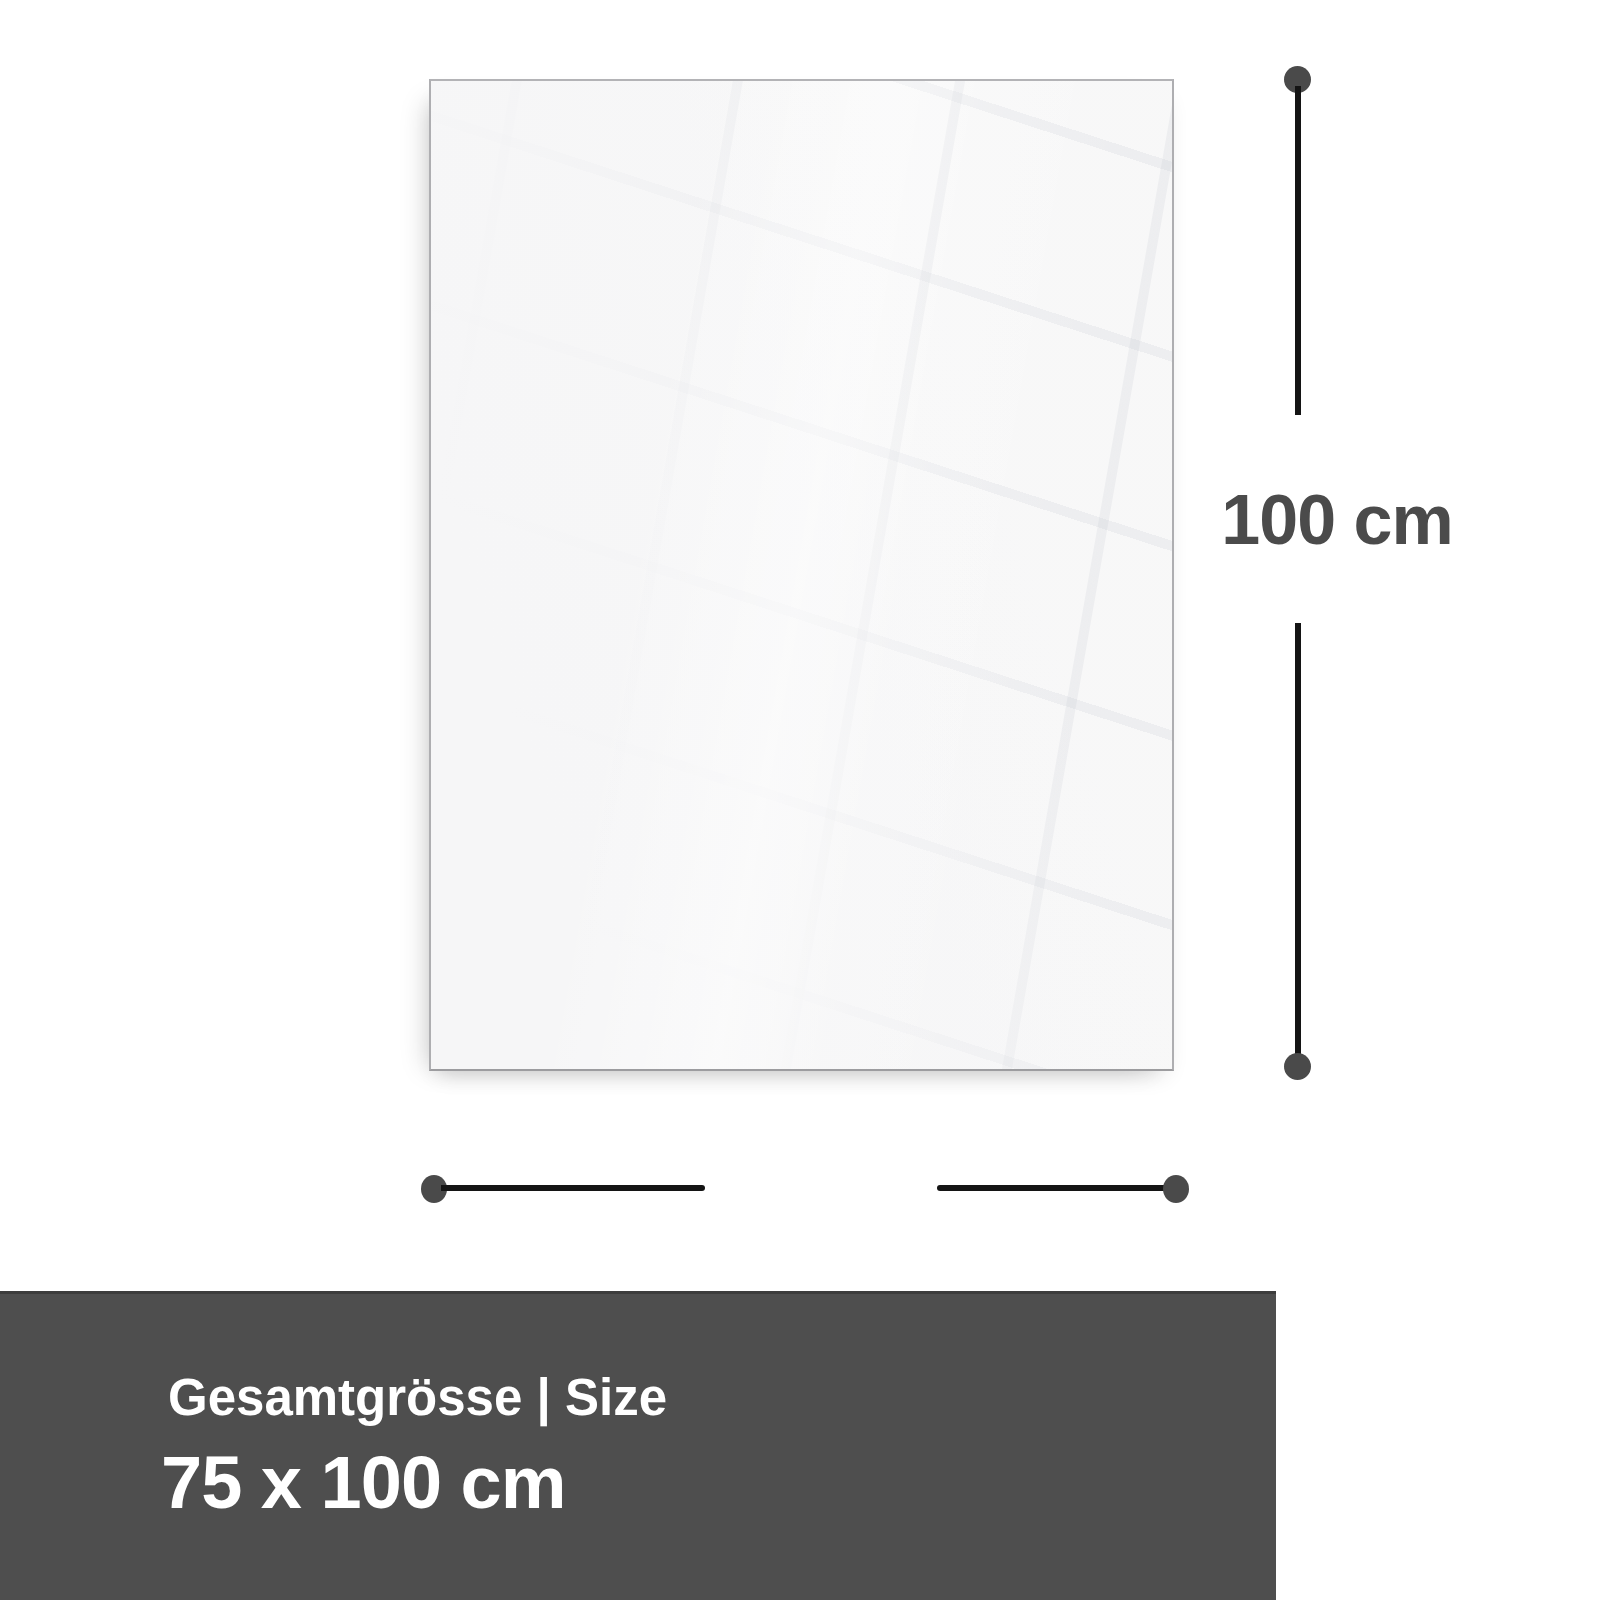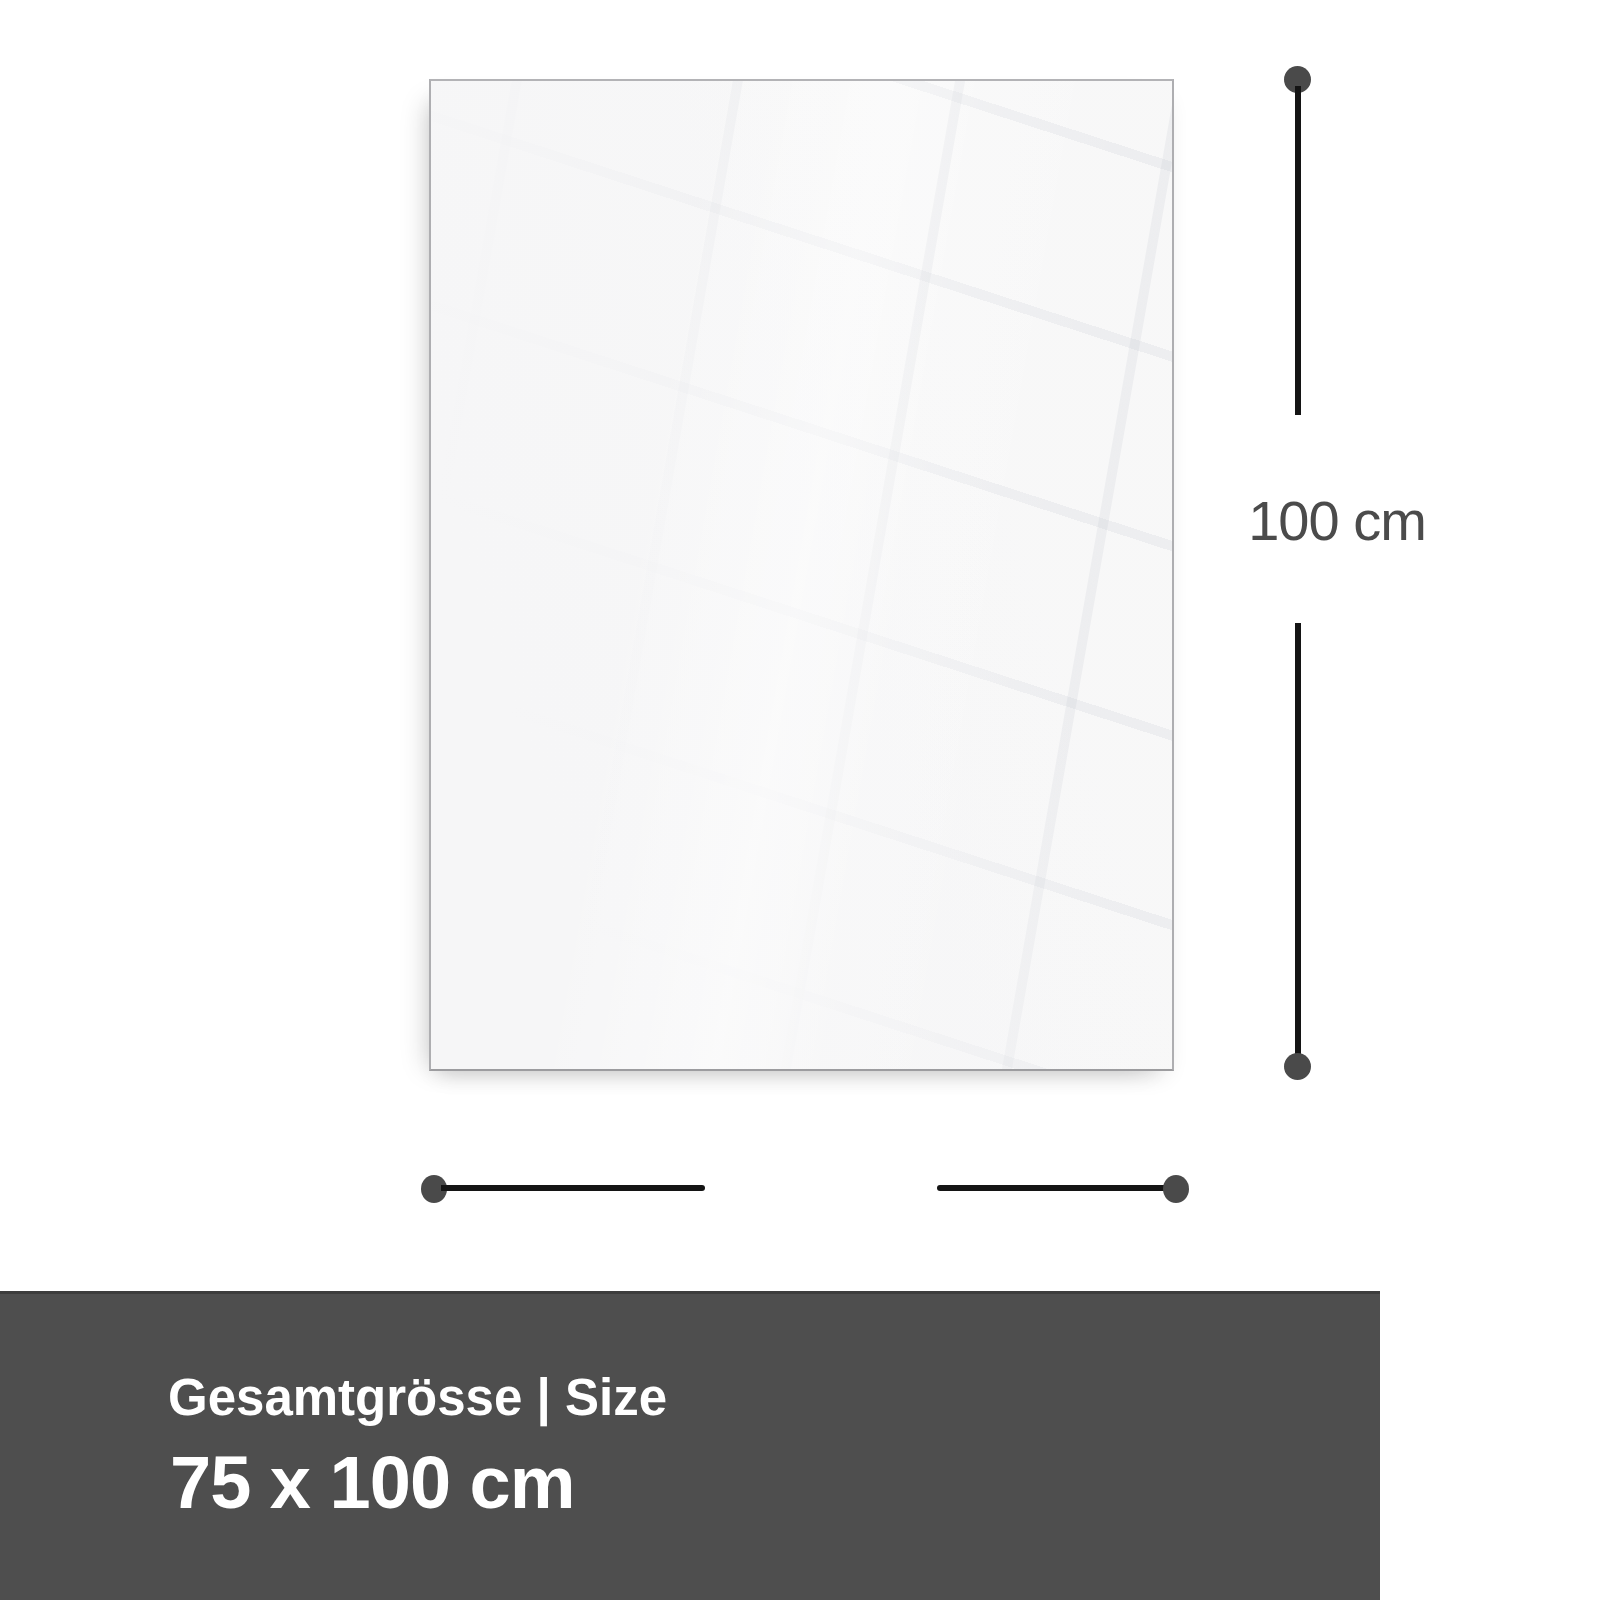--- a/index.html
+++ b/index.html
@@ -65,40 +65,40 @@
   .dot{
     position:absolute;width:27px;height:27px;border-radius:50%;
     background:var(--dimension-dot);
   }
   .dot.v-top{left:1284px;top:66px;}
   .dot.v-bottom{left:1284px;top:1053px;}
   .dot.h-left{left:421px;top:1175px;width:26px;height:28px;}
   .dot.h-right{left:1163px;top:1175px;width:26px;height:28px;}
   .dim-label{
     position:absolute;transform:translate(-50%,-50%);
-    font-size:56px;font-weight:normal;color:var(--dimension-text);
+    font-size:70px;font-weight:bold;color:var(--dimension-text);
     letter-spacing:-1px;white-space:nowrap;
   }
   .dim-label.height{left:1337px;top:520px;}
   .dim-label.width{left:812px;top:1186px;}
 
   
   .footer{
-    position:absolute;left:0;top:1291px;width:1380px;height:309px;
+    position:absolute;left:0;top:1291px;width:1276px;height:309px;
     box-sizing:border-box;
     background:var(--footer-bg);
     border-top:3px solid var(--footer-top-border);
   }
   .footer-heading{
     position:absolute;left:168px;top:74px;
     font-size:51px;font-weight:bold;color:var(--footer-text);
     letter-spacing:0;white-space:nowrap;
   }
   .footer-size{
-    position:absolute;left:170px;top:146px;
+    position:absolute;left:161px;top:146px;
     font-size:74px;font-weight:bold;color:var(--footer-text);
     letter-spacing:-1px;white-space:nowrap;text-align:center;
   }
 </style>
 </head>
 <body>
 
 <div class="stage">
 
   <div class="panel">

